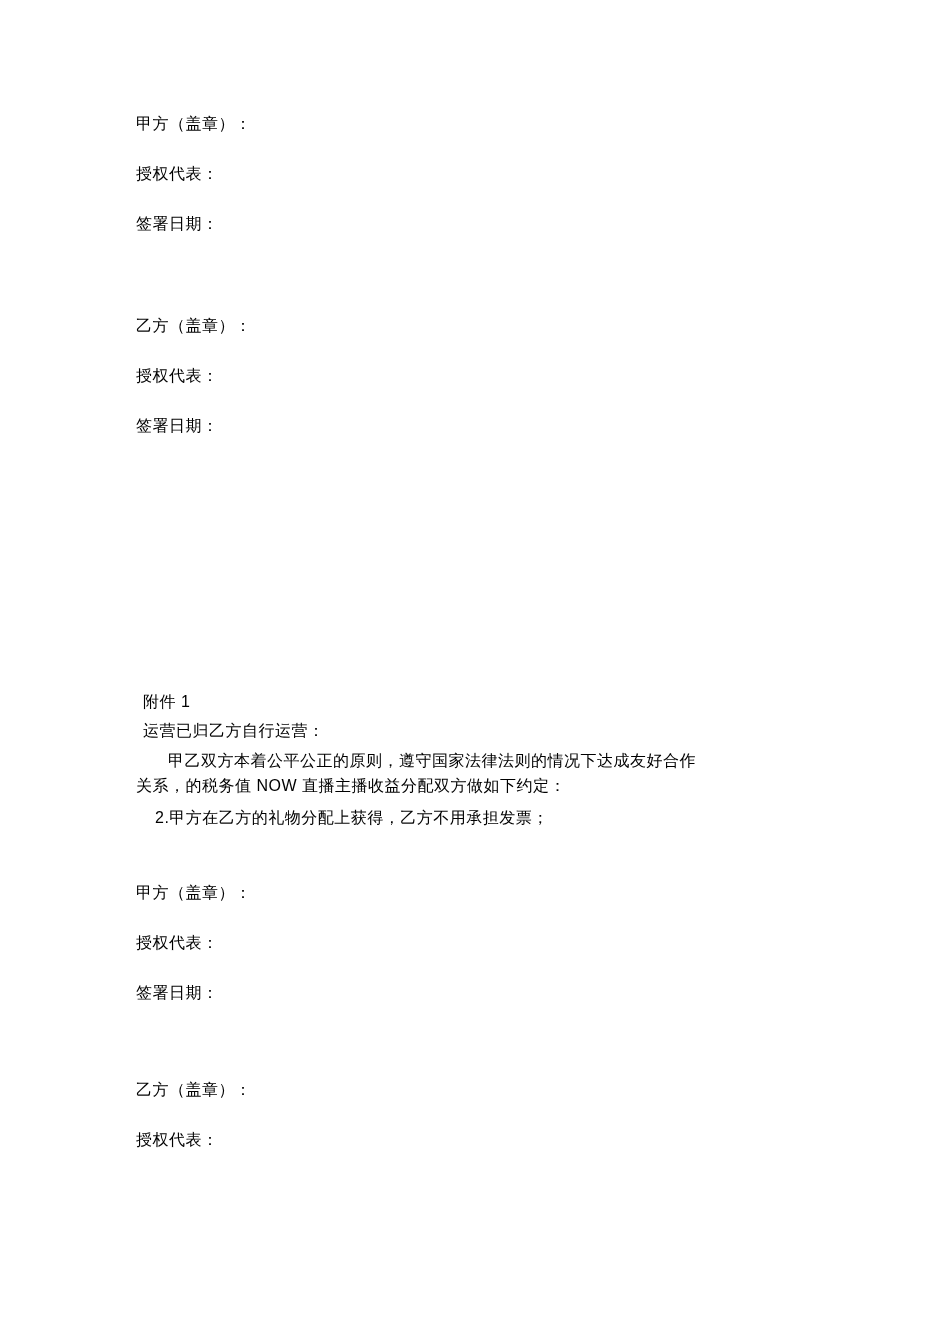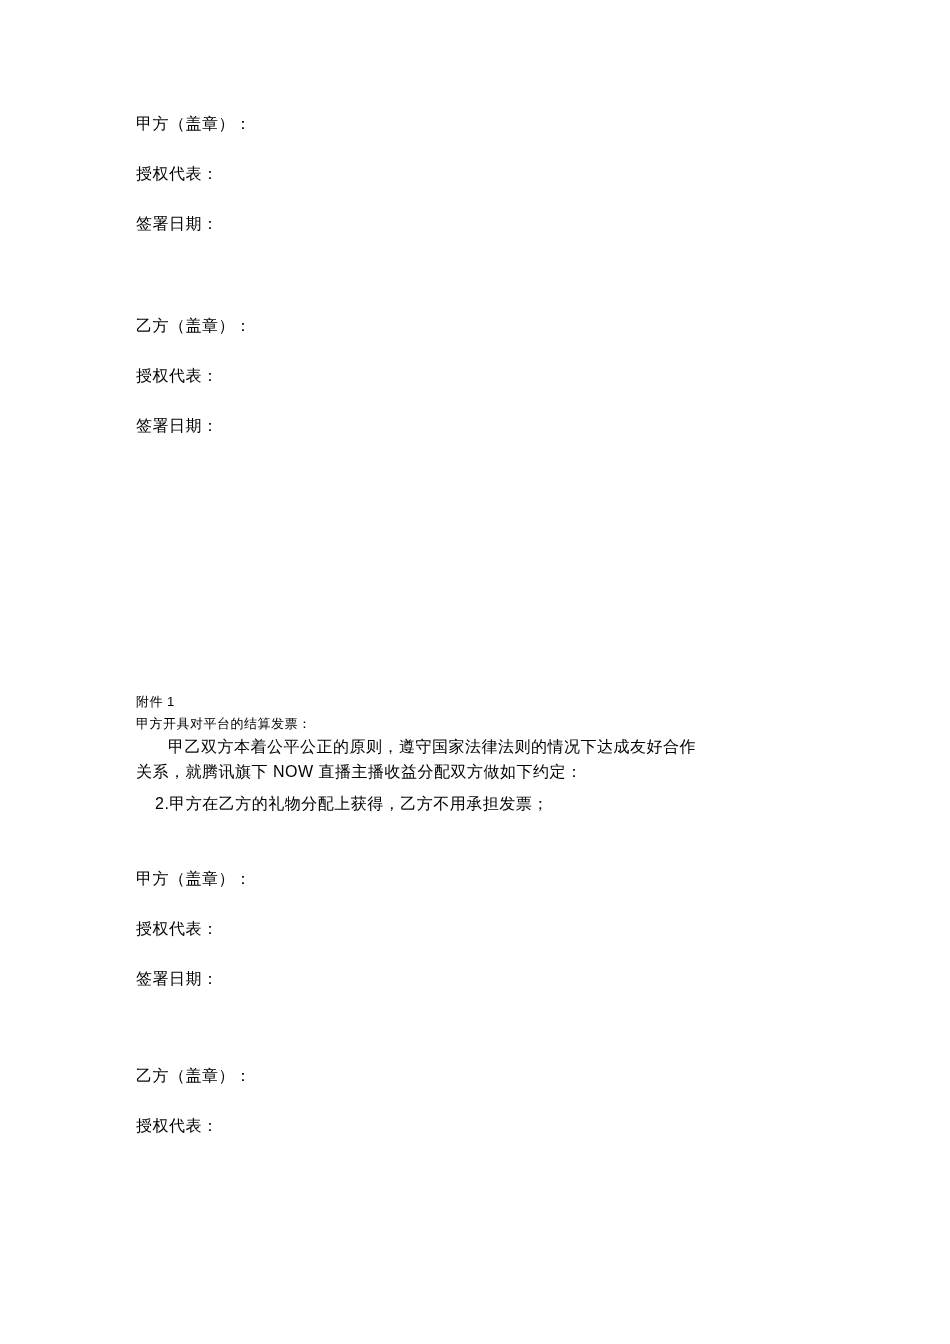--- a/index.html
+++ b/index.html
@@ -27,23 +27,23 @@
     margin: 0 0 28px 0;
     letter-spacing: 0.5px;
   }
   .sig-block p:last-child {
     margin-bottom: 0;
   }
   .gap-between-blocks { margin-top: 80px; }
   .attachment { margin-top: 254px; }
   .attachment-title,
   .attachment-subtitle {
-    font-size: 13px;
+    font-size: 16px;
     line-height: 22px;
-    margin: 0;
+    margin: 7px;
     letter-spacing: 0.5px;
   }
   .attachment-paragraph {
     font-size: 16px;
     line-height: 24.5px;
     margin: 0;
     text-indent: 2em;
     letter-spacing: 0.5px;
   }
   .terms-list { margin-top: 8px; }
@@ -69,22 +69,22 @@
     </section>
 
     <section class="sig-block gap-between-blocks">
       <p>乙方（盖章）：</p>
       <p>授权代表：</p>
       <p>签署日期：</p>
     </section>
 
     <section class="attachment">
       <p class="attachment-title">附件 1</p>
-      <p class="attachment-subtitle">甲方开具对平台的结算发票：</p>
-      <p class="attachment-paragraph">甲乙双方本着公平公正的原则，遵守国家法律法则的情况下达成友好合作关系，就腾讯旗下 NOW 直播主播收益分配双方做如下约定：</p>
+      <p class="attachment-subtitle">运营已归乙方自行运营：</p>
+      <p class="attachment-paragraph">甲乙双方本着公平公正的原则，遵守国家法律法则的情况下达成友好合作关系，的税务值 NOW 直播主播收益分配双方做如下约定：</p>
       <div class="terms-list">
         <p><span>2.</span><span>甲方在乙方的礼物分配上获得，乙方不用承担发票；</span></p>
       </div>
     </section>
 
     <section class="sig-block sig-block-3">
       <p>甲方（盖章）：</p>
       <p>授权代表：</p>
       <p>签署日期：</p>
     </section>

